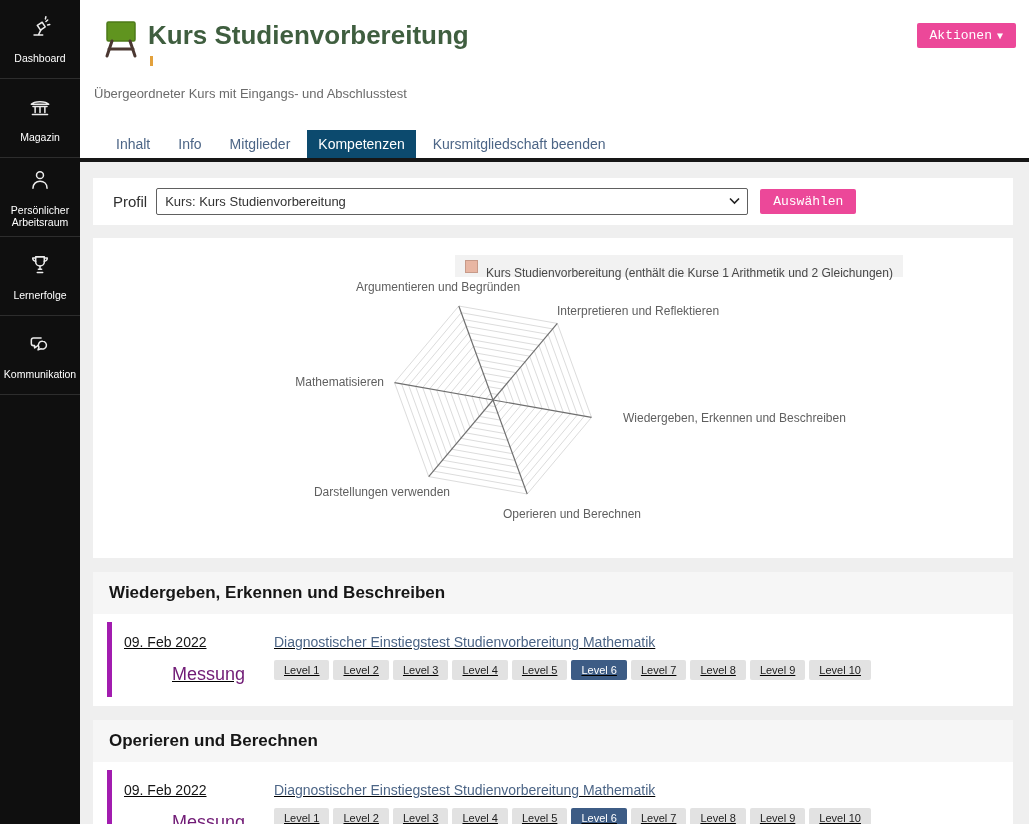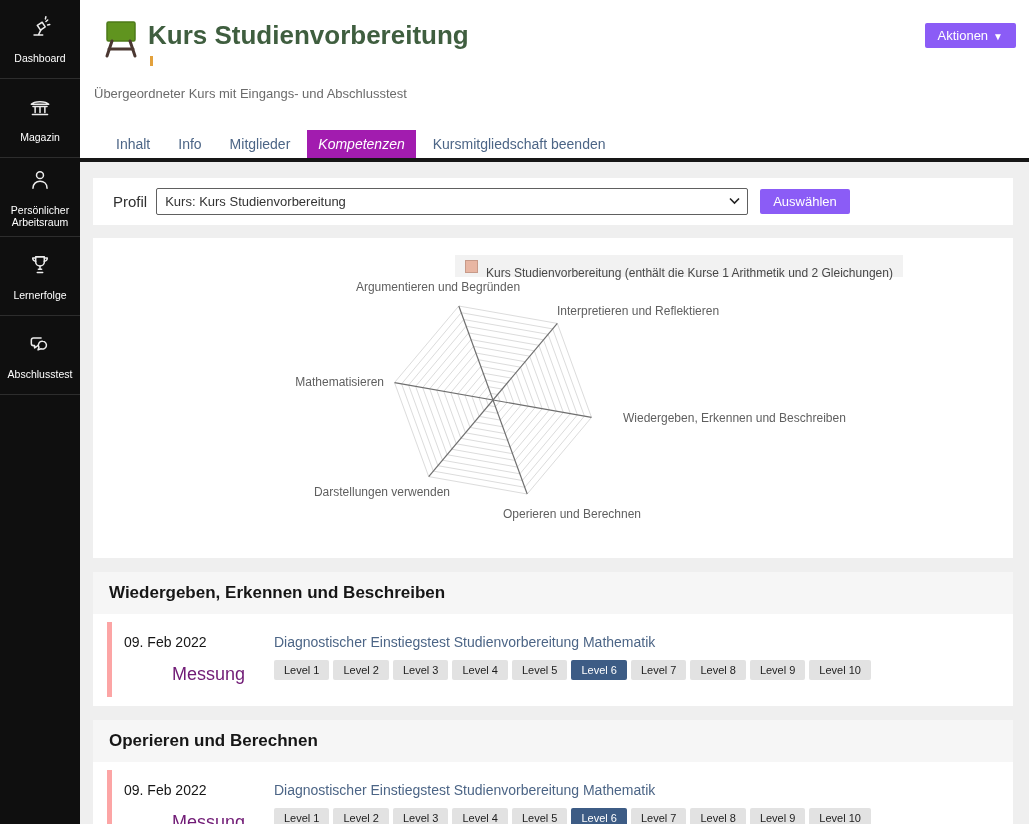--- a/index.html
+++ b/index.html
@@ -15,28 +15,28 @@
 
   
   .main { position:absolute; left:80px; top:0; right:0; height:100%;border-radius:16px; }
   .topwhite { position:absolute; left:0; right:0; top:0; height:162px; background:#fff; }
 
   .course-icon { position:absolute; left:20px; top:18px; }
   .page-title { position:absolute; left:68px; top:20px; font-size:26px; color:#3f5e3f; }
   .rating-tick { position:absolute; left:70px; top:56px; width:3px; height:10px; background:#e3a13c; }
   .subtitle { position:absolute; left:14px; top:86px; font-size:13px; color:#6b6b6b; }
 
-  .btn { background:#8b5cf6; color:#fff; font-size:13px; border:none; border-radius:2px;
-         padding:5px 13px; cursor:pointer; font-family:Liberation Sans, sans-serif; }
+  .btn { background:#ec4899; color:#fff; font-size:13px; border:none; border-radius:2px;
+         padding:5px 13px; cursor:pointer; font-family:Liberation Mono, monospace; }
   .actions-btn { position:absolute; right:13px; top:23px; }
   .caret { font-size:10px; margin-left:5px; }
 
   .tabs { position:absolute; left:25px; bottom:4px; display:flex; }
   .tab { font-size:14px; color:#4c6586; padding:6px 11px; margin-right:6px; cursor:pointer; white-space:nowrap; }
-  .tab.active { background:#a21caf; color:#fff;font-style:italic; }
+  .tab.active { background:#0c4a6e; color:#fff; }
   .tab-underline { position:absolute; left:0; right:0; bottom:0; height:4px; background:#161616; }
 
   .panel { position:absolute; left:13px; right:16px; background:#fff; }
 
   
   #profile-panel { top:178px; height:47px; display:flex; align-items:center; padding-left:20px; }
   .profile-label { font-size:15px; color:#2f2f2f; margin-right:9px; }
   .select-wrap { position:relative; }
   .select-wrap select { width:592px; height:27px; border:1px solid #606060; border-radius:2px;
         font-size:13px; color:#333; padding:0 26px 0 8px; appearance:none; -webkit-appearance:none;
@@ -54,21 +54,21 @@
   #radar { position:absolute; left:0; top:0; }
   .axis-label { font-size:12px; fill:#5f5f5f; }
 
   
   .section { overflow:hidden; }
   #section-1 { top:572px; height:134px; }
   #section-2 { top:720px; height:104px; }
   .section-header { height:42px; background:#f6f6f6; font-size:17px; font-weight:bold; color:#161616;
                     line-height:42px; padding-left:16px; }
   .section-body { background:#fff; padding:8px 14px 0 14px; }
-  .entry { border-left:5px solid #fca5a5; padding:12px 0 12px 12px; display:flex; }
+  .entry { border-left:5px solid #a21caf; padding:12px 0 12px 12px; display:flex;text-decoration:underline; }
   .entry-left { width:150px; flex:0 0 150px; }
   .entry-date { font-size:14px; color:#161616; }
   .entry-type { font-size:18px; color:#701a75; margin-top:14px;margin-left:48px; }
   .entry-link { font-size:14px; color:#4c6586; cursor:pointer; }
   .chips { margin-top:10px; display:flex; }
   .chip { background:#e2e2e2; color:#1d1d1d; font-size:11px; padding:4px 10px; margin-right:4px;
           border-radius:2px; white-space:nowrap; }
   .chip.active { background:#3d5c85; color:#fff; }
 </style>
 </head>
@@ -113,21 +113,21 @@
     </span>
     <span class="lbl">Lernerfolge</span>
   </div>
   <div class="sb-item">
     <span>
       <svg width="26" height="26" viewBox="0 0 24 24">
         <path d="M13 6.5H6a2 2 0 0 0-2 2v3a2 2 0 0 0 2 2h1v2.2l3-2.2"></path>
         <path d="M14.5 9.5a3.6 3.6 0 1 1-1.6 6.9l-2.7 1 .8-2.4a3.6 3.6 0 0 1 3.5-5.5z"></path>
       </svg>
     </span>
-    <span class="lbl">Abschlusstest</span>
+    <span class="lbl">Kommunikation</span>
   </div>
 </div>
 
 <div class="main">
 
   <div class="topwhite">
     <span class="course-icon">
       <svg width="42" height="42" viewBox="0 0 42 42">
         <rect x="7" y="4" width="28" height="19" rx="1.5" fill="#60941f" stroke="#4c7a19" stroke-width="1.5"></rect>
         <g stroke="#4b3832" stroke-width="3" stroke-linecap="round" fill="none">

